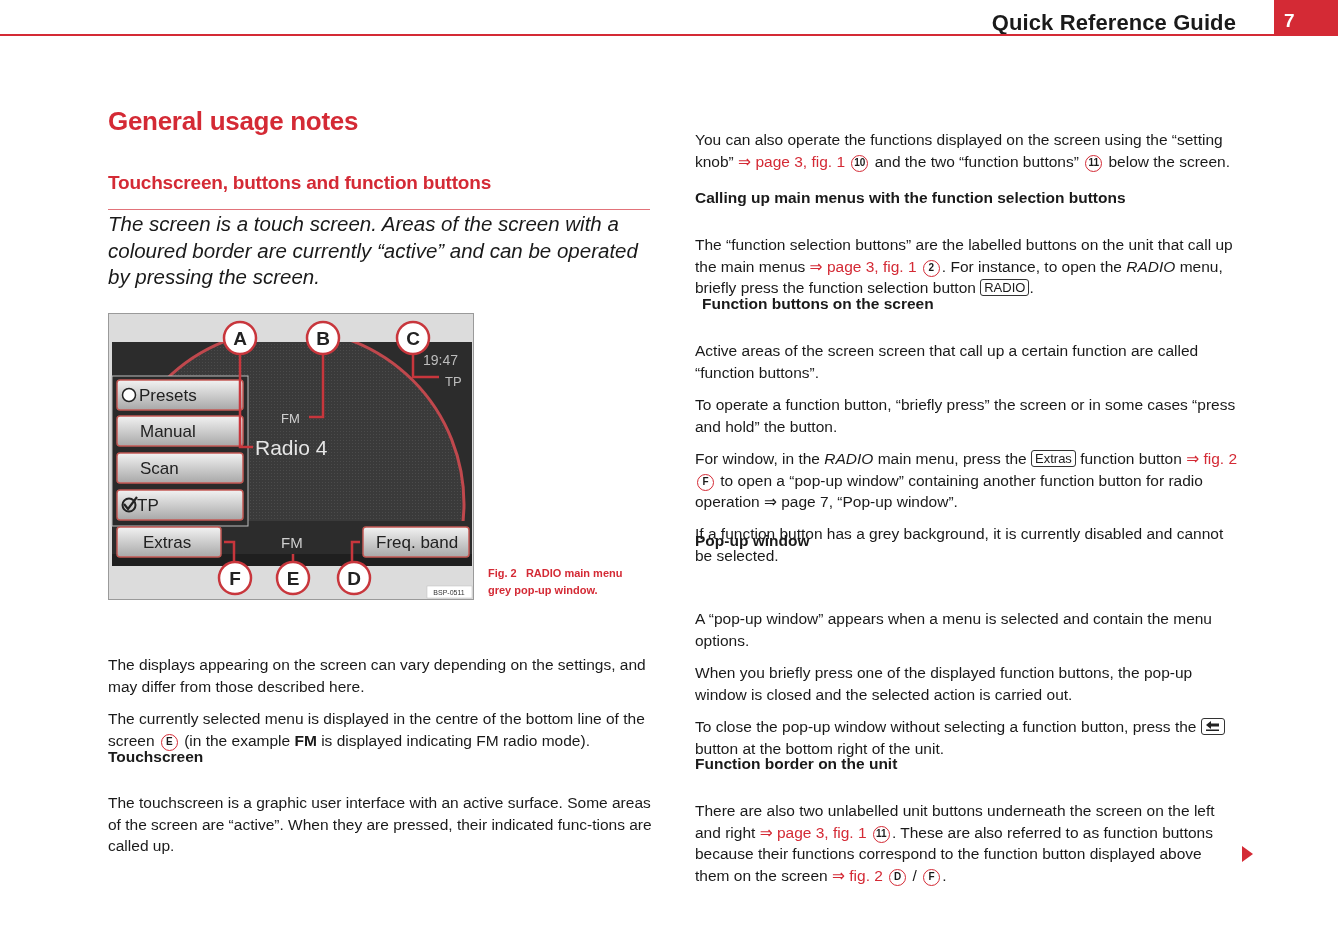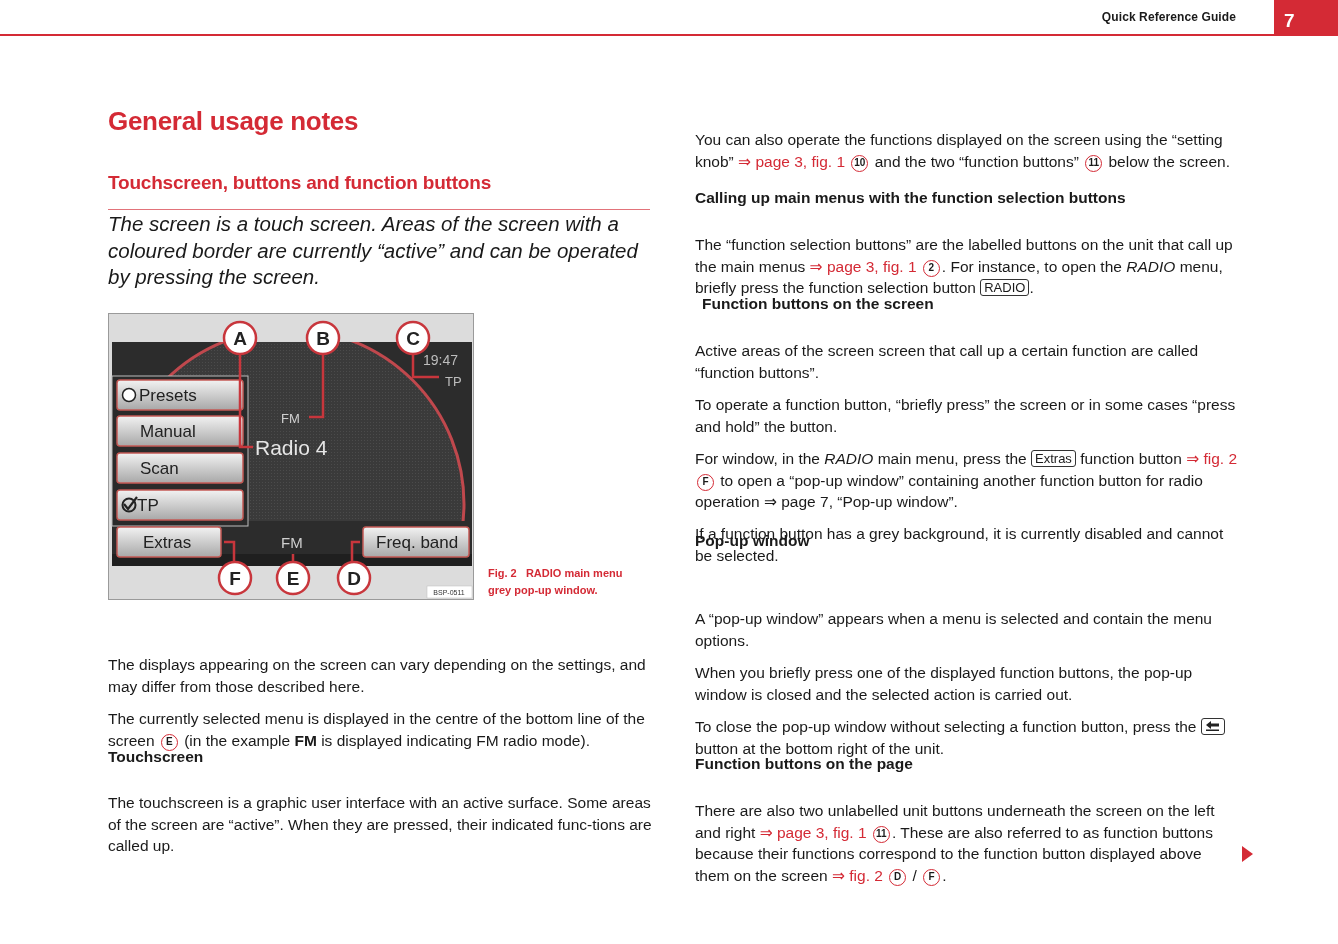--- a/index.html
+++ b/index.html
@@ -1,21 +1,21 @@
 <!DOCTYPE html>
 <html><head>
 <meta charset="utf-8">
 <style>
   html, body { margin: 0; padding: 0; background: #ffffff; }
   body { width: 1338px; height: 944px; position: relative; overflow: hidden;
          font-family: "Liberation Sans", "DejaVu Sans", sans-serif; color: #1a1a1a; }
 
   
   .hdr-line { position: absolute; left: 0; top: 34px; width: 1338px; height: 2px; background: #d42a35; }
-  .hdr-title { position: absolute; right: 102px; top: 10px; font-weight: bold; font-size: 12px; color: #1a1a1a; letter-spacing: 0.1px; }
+  .hdr-title { position: absolute; right: 102px; top: 10px; font-weight: bold; font-size: 22px; color: #1a1a1a; letter-spacing: 0.1px; }
   .hdr-page { position: absolute; left: 1274px; top: 0; width: 64px; height: 36px; background: #d42a35;
               color: #fff; font-weight: bold; font-size: 19px; box-sizing: border-box; padding: 10px 0 0 10px; }
 
   
   .h1 { position: absolute; left: 108px; top: 106px; font-size: 26px; font-weight: bold; color: #d42a35; letter-spacing: -0.3px; }
   .h2 { position: absolute; left: 108px; top: 172px; width: 542px; font-size: 19px; font-weight: bold; color: #d42a35;
         border-bottom: 1.5px solid #e2737a; padding-bottom: 15px; letter-spacing: -0.2px; }
   .intro { position: absolute; left: 108px; top: 211px; width: 545px; font-style: italic; font-size: 20.5px; line-height: 26.5px; color: #1a1a1a; }
 
   .fig { position: absolute; left: 108px; top: 313px; width: 366px; height: 287px; border: 1px solid #9a9a9a; box-sizing: border-box; background: #dedede; overflow: hidden; }
@@ -194,21 +194,21 @@
   <span>To close the pop-up window without selecting a function button, press the</span>
   <span class="keybox" style="padding:0 2px;">
     <svg width="18" height="12" viewBox="0 0 18 12" style="vertical-align:-1px">
         <path d="M2 5 L7 1 L7 3.5 L15 3.5 L15 6.5 L7 6.5 L7 9 Z" fill="#222"></path>
         <rect x="2" y="9.5" width="13" height="1.5" fill="#222"></rect>
       </svg>
   </span>
   <span>button at the bottom right of the unit.</span>
 </div>
 
-<div class="sub" style="left:695px; top:755px;">Function buttons on the page</div>
+<div class="sub" style="left:695px; top:755px;">Function border on the unit</div>
 <div class="para" style="left:695px; top:779px; width:545px;">
   <span>There are also two unlabelled unit buttons underneath the screen on the left and right</span>
   <span class="red">⇒ page 3, fig. 1</span>
   <span class="circ">11</span><span>. These are also referred to as function buttons because their functions correspond to the function button displayed above them on the screen</span>
   <span class="red">⇒ fig. 2</span>
   <span class="circ">D</span>
   <span>/</span>
   <span class="circ">F</span><span>.</span>
 </div>
 

